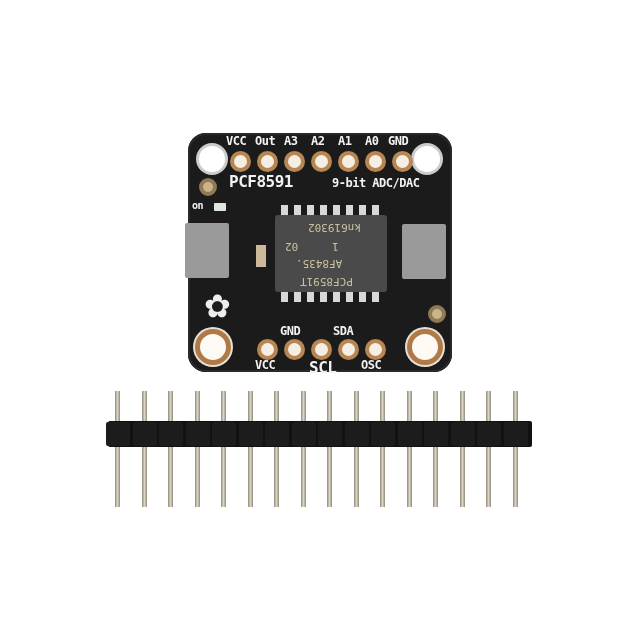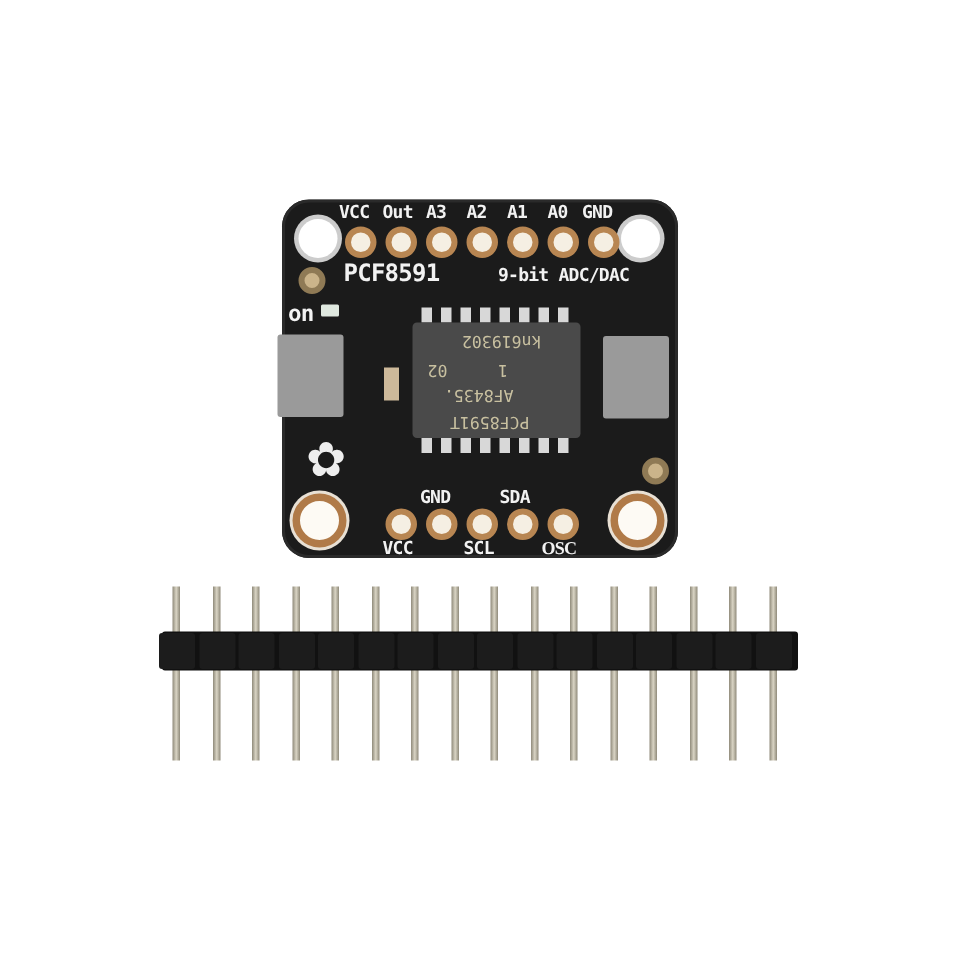--- a/index.html
+++ b/index.html
@@ -40,21 +40,21 @@
 <div class="pad" style="left:230px;top:151px;"></div>
 <div class="pad" style="left:257px;top:151px;"></div>
 <div class="pad" style="left:284px;top:151px;"></div>
 <div class="pad" style="left:311px;top:151px;"></div>
 <div class="pad" style="left:338px;top:151px;"></div>
 <div class="pad" style="left:365px;top:151px;"></div>
 <div class="pad" style="left:392px;top:151px;"></div>
 
 <div class="silk" style="left:229px;top:172px;font-size:16px;">PCF8591</div>
 <div class="silk" style="left:332px;top:176px;font-size:12px;">9-bit ADC/DAC</div>
-<div class="silk" style="left:192px;top:200px;font-size:15px;">on</div>
+<div class="silk" style="left:192px;top:200px;font-size:10px;">on</div>
 <div style="position:absolute;left:214px;top:203px;width:12px;height:8px;background:#dfe8df;border-radius:1px;"></div>
 
 <div class="conn" style="left:185px;top:223px;"></div>
 <div class="conn" style="left:402px;top:224px;"></div>
 
 <div>
   <div class="leg" style="left:281px;top:205px"></div>
     <div class="leg" style="left:294px;top:205px"></div>
     <div class="leg" style="left:307px;top:205px"></div>
     <div class="leg" style="left:320px;top:205px"></div>
@@ -84,22 +84,22 @@
 <div style="position:absolute;left:204px;top:290px;color:#eee;font-size:32px;line-height:32px;">✿</div>
 
 <div class="silk" style="left:280px;top:324px;font-size:12px;">GND</div>
 <div class="silk" style="left:333px;top:324px;font-size:12px;">SDA</div>
 <div class="pad" style="left:257px;top:339px;"></div>
 <div class="pad" style="left:284px;top:339px;"></div>
 <div class="pad" style="left:311px;top:339px;"></div>
 <div class="pad" style="left:338px;top:339px;"></div>
 <div class="pad" style="left:365px;top:339px;"></div>
 <div class="silk" style="left:255px;top:358px;font-size:12px;">VCC</div>
-<div class="silk" style="left:309px;top:358px;font-size:12px;">SCL</div>
-<div class="silk" style="left:361px;top:358px;font-size:12px;font-family:Liberation Serif, serif;">OSC</div>
+<div class="silk" style="left:309px;top:358px;font-size:16px;">SCL</div>
+<div class="silk" style="left:361px;top:358px;font-size:12px;">OSC</div>
 
 <div id="pins">
     <div class="pin" style="left: 115px; top: 391px; height: 116px;"></div>
     <div class="pin" style="left: 141.5px; top: 391px; height: 116px;"></div>
     <div class="pin" style="left: 168px; top: 391px; height: 116px;"></div>
     <div class="pin" style="left: 194.5px; top: 391px; height: 116px;"></div>
     <div class="pin" style="left: 221px; top: 391px; height: 116px;"></div>
     <div class="pin" style="left: 247.5px; top: 391px; height: 116px;"></div>
     <div class="pin" style="left: 274px; top: 391px; height: 116px;"></div>
     <div class="pin" style="left: 300.5px; top: 391px; height: 116px;"></div>

